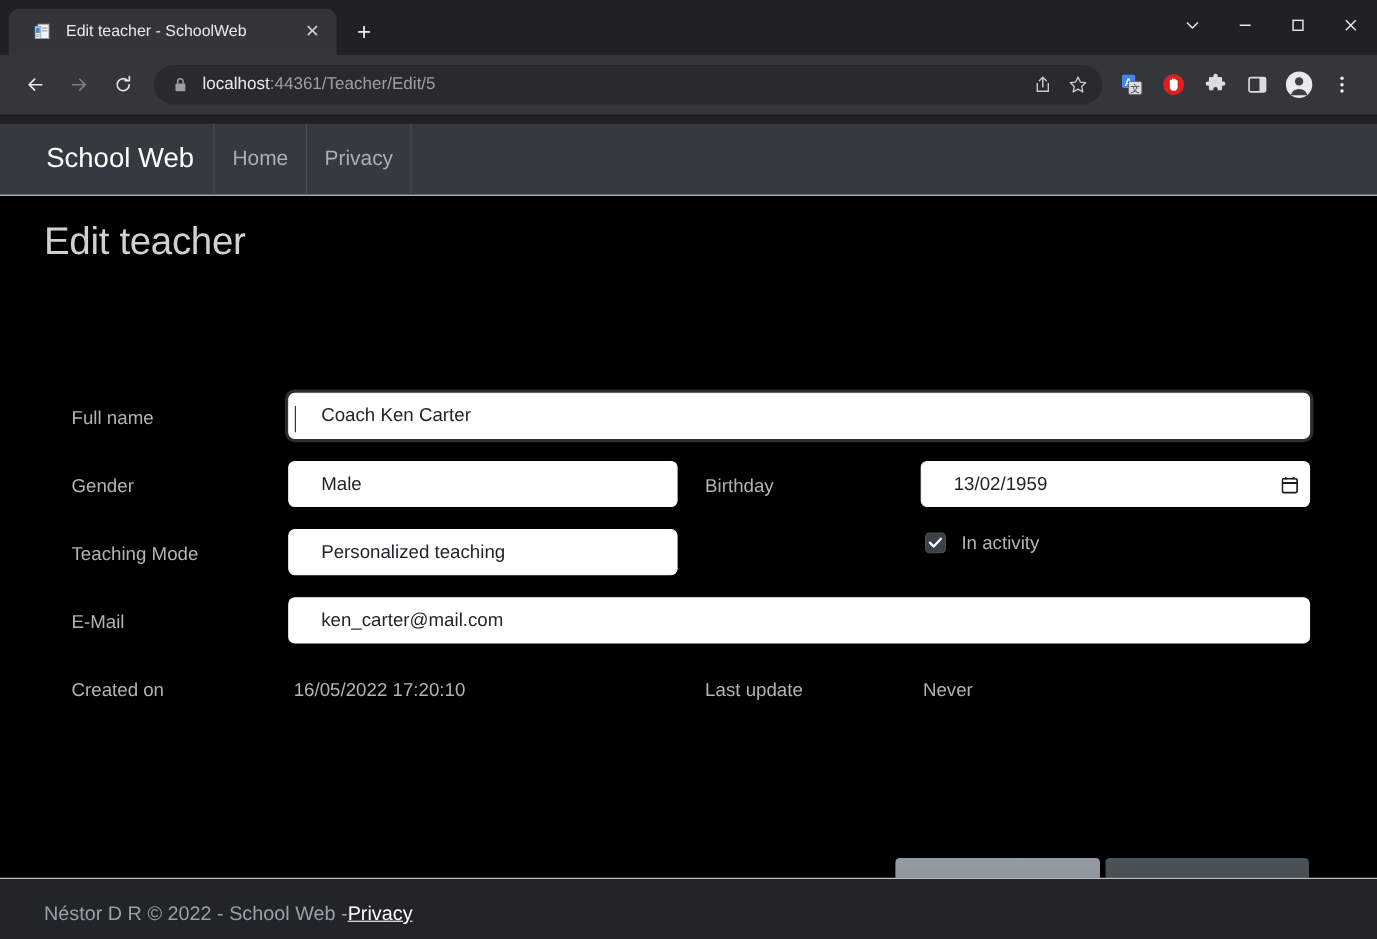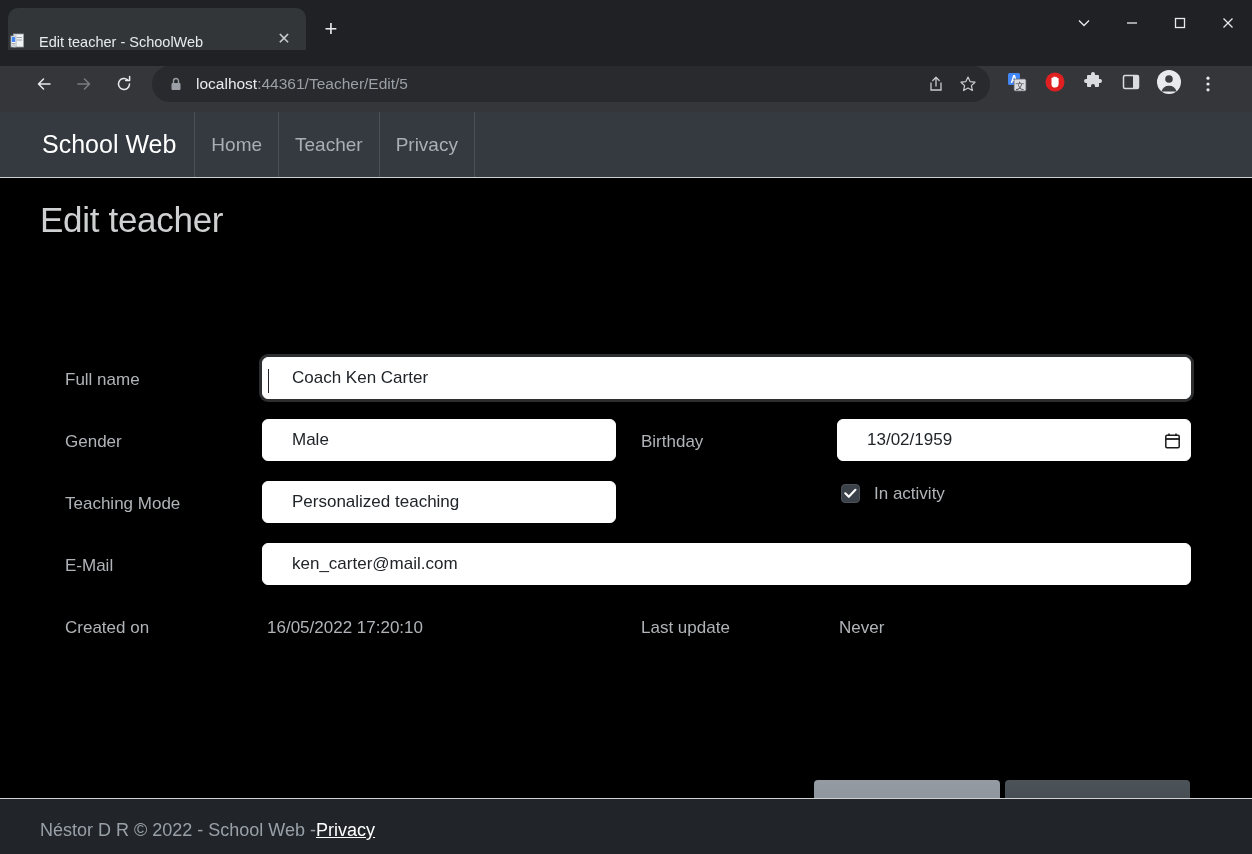--- a/index.html
+++ b/index.html
@@ -16,22 +16,22 @@
 
   .tabstrip {
     height: 50px; background: #202124; position: relative;
     display: flex; align-items: flex-end;
   }
   .tab {
     margin-left: 8px;
     width: 298px; height: 42px;
     background: #323639;
     border-radius: 10px 10px 0 0;
-    display: flex; align-items: flex-end;
-    padding: 0 10px 0 1px;
+    display: flex; align-items: center;
+    padding: 0 10px 0 22px;
     position: relative;
   }
   .tab-favicon {
     width: 18px; height: 18px; flex: none; margin-right: 12px;
     position: relative;
   }
   .tab-title {
     flex: 1 1 auto;
     color: #e8eaed; font-size: 14.5px;
     white-space: nowrap; overflow: hidden; text-overflow: ellipsis;
@@ -52,23 +52,22 @@
   }
   .wc {
     width: 48px; height: 46px;
     display: flex; align-items: center; justify-content: center;
     color: #e8eaed;
   }
   .wc svg { display: block; }
 
   .toolbar {
     height: 54px; background: #35363a;
-    display: flex; 
-    padding: 0 24px;
-    margin-top: 16px;
+    display: flex; align-items: center;
+    padding: 0 12px;
   }
   .tb-btn {
     width: 36px; height: 36px; margin: 0 2px;
     display: flex; align-items: center; justify-content: center;
     color: #c8cbce; border-radius: 50%; flex: none;
   }
   .tb-btn.dim { color: #7a7d80; }
   .omnibox {
     flex: 1 1 auto; height: 36px; margin: 0 8px;
     background: #292a2d; border-radius: 18px;
@@ -318,21 +317,20 @@
         <circle cx="9" cy="14.8" r="1.6" fill="#e8eaed"></circle>
       </svg>
     </div>
   </div>
 
   <div class="page">
 
     <div class="navbar">
       <div class="brand">School Web</div>
       <div class="navlink">Home</div>
-      <div class="navlink">Teacher</div>
       <div class="navlink">Privacy</div>
     </div>
 
     <div class="content">
       <h1 class="page-title">Edit teacher</h1>
 
       <div class="form">
 
         <div class="frow" style="height: 62px; position: absolute; left: 0px; top: -69px; width: 1252px;">
           <span class="flabel" style="left:65px; top:178px;">Full name</span>

